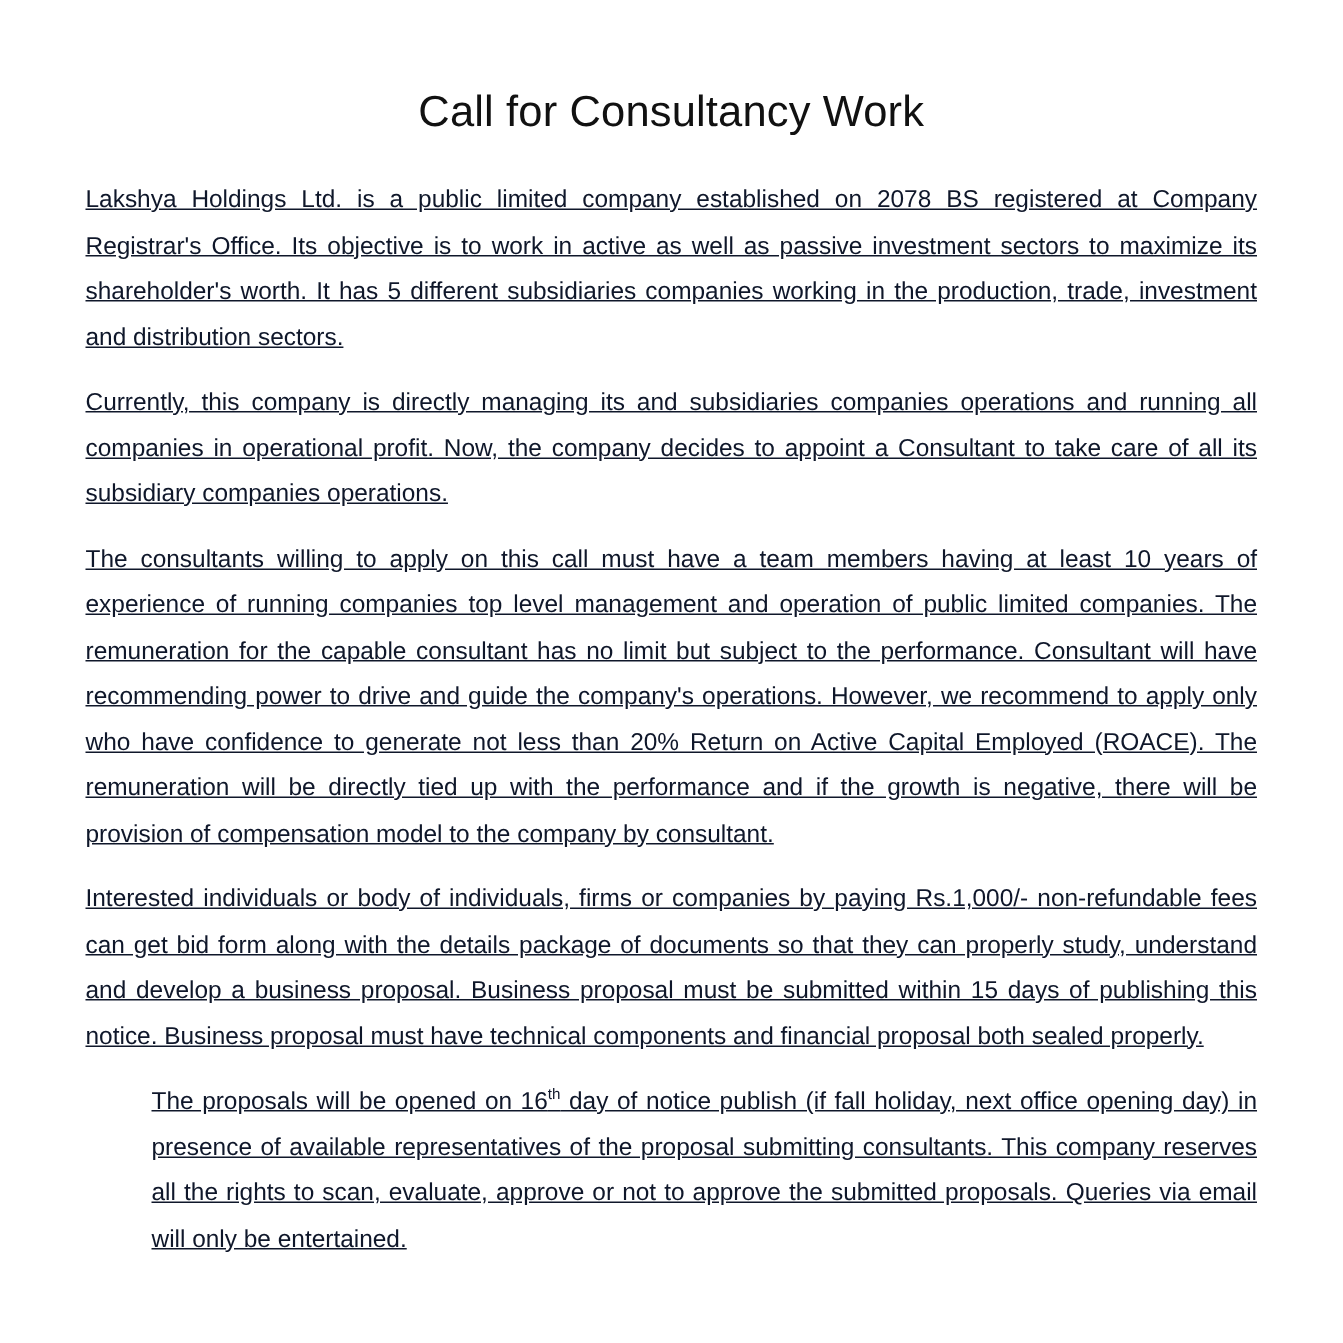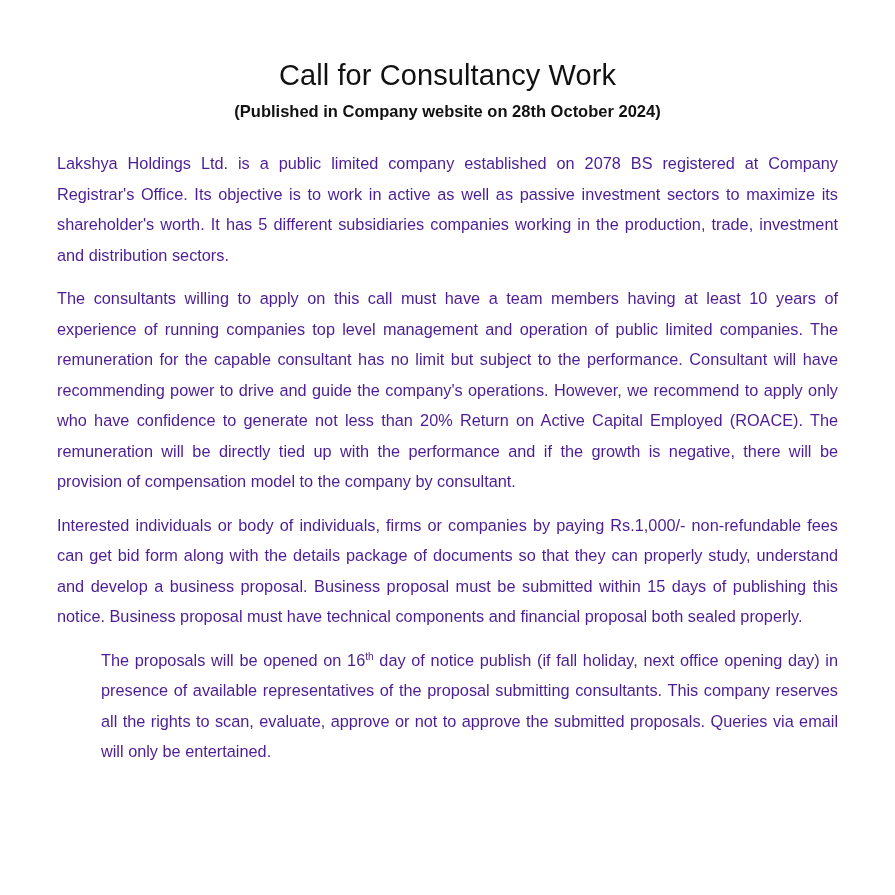--- a/index.html
+++ b/index.html
@@ -51,22 +51,23 @@
   }
   .body-block {
     margin-top: 25px;
   }
   p.para {
     margin: 0 0 13px 0;
     font-size: 16.3px;
     line-height: 30.5px;
     text-align: justify;
     text-justify: inter-word;
-    color: #4c1d95;
+    color: #0f172a;
     hyphens: none;
+    text-decoration: underline;
   }
   p.para:last-child {
     margin-bottom: 0;
   }
   p.para.no-justify-last {
     text-align-last: left;
     margin-left: 44px;
   }
   sup.ordinal {
     font-size: 0.62em;
@@ -75,26 +76,26 @@
   }
 </style>
 </head>
 <body>
 
 <div class="page">
   <div class="content">
 
     <h1 class="doc-title">Call for Consultancy Work</h1>
 
-    <div class="doc-subtitle">(Published in Company website on 28th October 2024)</div>
 
     <div class="body-block">
 
       <p class="para">Lakshya Holdings Ltd. is a public limited company established on 2078 BS registered at Company Registrar's Office. Its objective is to work in active as well as passive investment sectors to maximize its shareholder's worth. It has 5 different subsidiaries companies working in the production, trade, investment and distribution sectors.</p>
 
+      <p class="para">Currently, this company is directly managing its and subsidiaries companies operations and running all companies in operational profit. Now, the company decides to appoint a Consultant to take care of all its subsidiary companies operations.</p>
 
       <p class="para">The consultants willing to apply on this call must have a team members having at least 10 years of experience of running companies top level management and operation of public limited companies. The remuneration for the capable consultant has no limit but subject to the performance. Consultant will have recommending power to drive and guide the company's operations. However, we recommend to apply only who have confidence to generate not less than 20% Return on Active Capital Employed (ROACE). The remuneration will be directly tied up with the performance and if the growth is negative, there will be provision of compensation model to the company by consultant.</p>
 
       <p class="para">Interested individuals or body of individuals, firms or companies by paying Rs.1,000/- non-refundable fees can get bid form along with the details package of documents so that they can properly study, understand and develop a business proposal. Business proposal must be submitted within 15 days of publishing this notice. Business proposal must have technical components and financial proposal both sealed properly.</p>
 
       <p class="para no-justify-last"><span>The proposals will be opened on 16</span><sup class="ordinal">th</sup><span> day of notice publish (if fall holiday, next office opening day) in presence of available representatives of the proposal submitting consultants. This company reserves all the rights to scan, evaluate, approve or not to approve the submitted proposals. Queries via email will only be entertained.</span></p>
 
     </div>
 
   </div>

